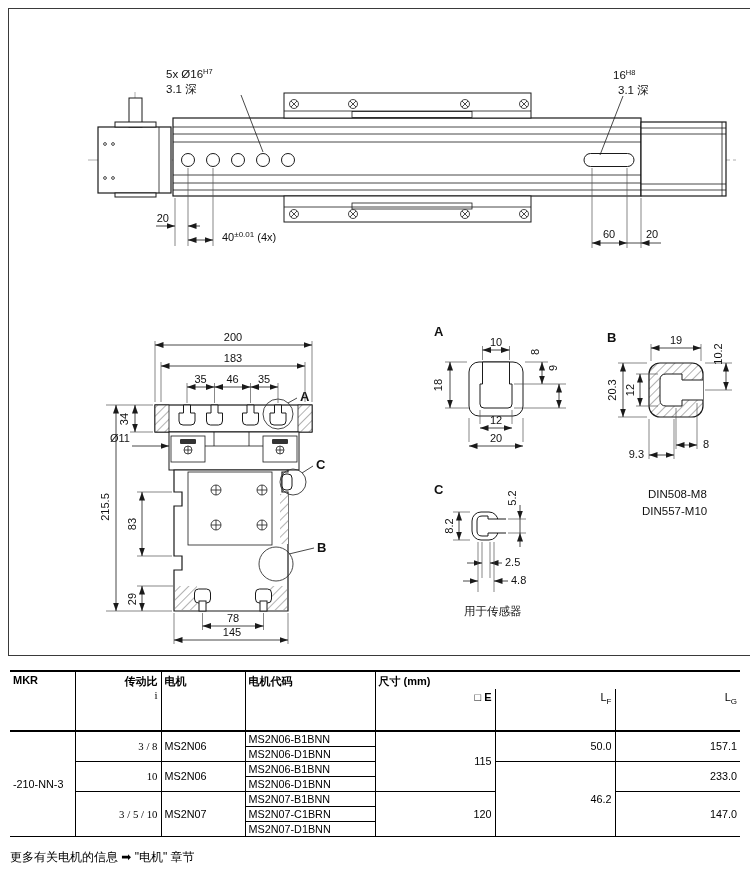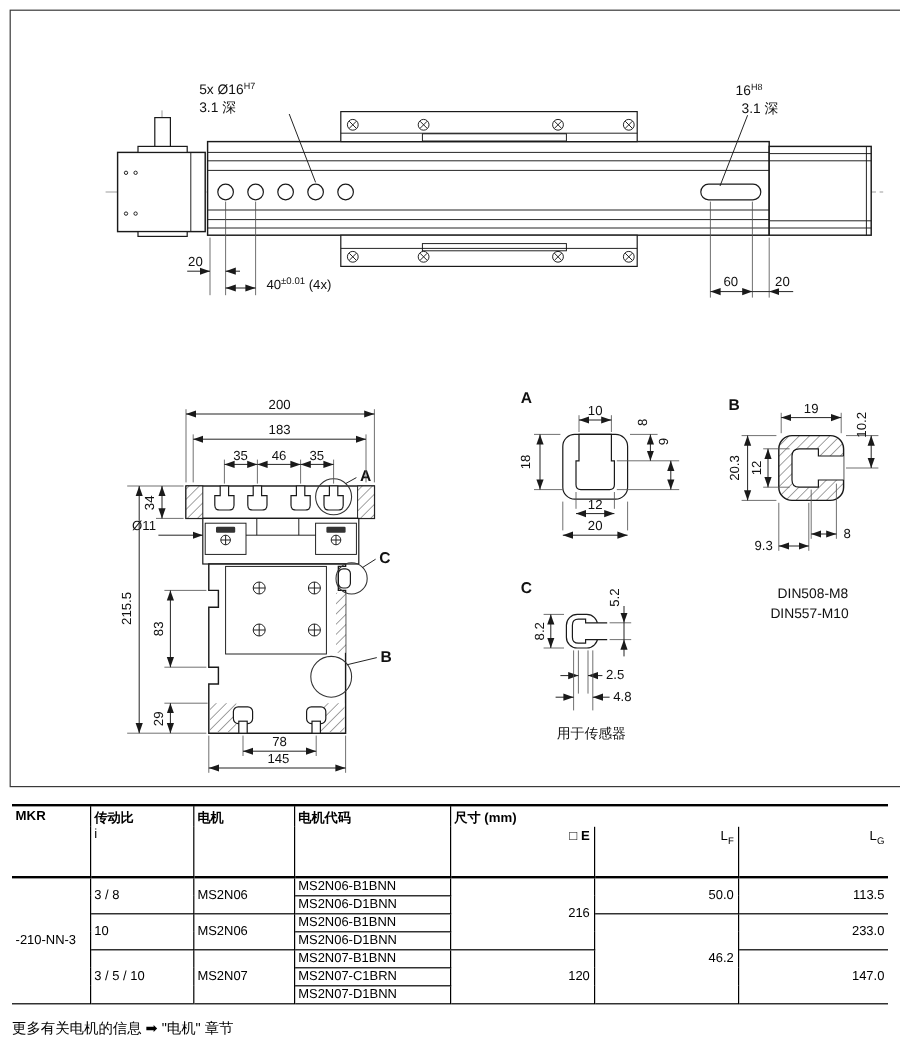--- a/index.html
+++ b/index.html
@@ -19,21 +19,21 @@
   .dark{fill:#333;stroke:none;}
   
   #spec{position:absolute;left:10px;top:670px;}
   table{border-collapse:collapse;table-layout:fixed;width:730px;font-size:11px;}
   th,td{padding:0 3px;overflow:hidden;white-space:nowrap;}
   th{font-weight:bold;text-align:left;vertical-align:top;padding-top:2px;}
   table{border-top:2px solid #000;border-bottom:1px solid #000;}
   .vr{border-right:1px solid #000;}
   .hb{border-bottom:2px solid #000;}
   .bb{border-bottom:1px solid #000;}
-  .ctr{text-align:left;}
+  .ctr{text-align:right;font-family:Liberation Serif, serif;}
   .rt{text-align:right;}
   .nb{font-weight:normal;}
   td{vertical-align:middle;}
   tbody tr{height:15px;}
   tbody td{font-size:10.8px;}
   sub{font-size:8px;}
   #footnote{position:absolute;left:10px;top:849px;font-size:12px;color:#000;}
 </style>
 </head>
 <body>
@@ -395,23 +395,23 @@
       <th class="vr hb rt nb"><span>L</span><sub>F</sub></th>
       <th class="hb rt nb"><span>L</span><sub>G</sub></th>
     </tr>
   </thead>
   <tbody>
     <tr>
       <td rowspan="7" class="vr">-210-NN-3</td>
       <td rowspan="2" class="vr bb ctr">3 / 8</td>
       <td rowspan="2" class="vr bb">MS2N06</td>
       <td class="vr bb">MS2N06-B1BNN</td>
-      <td rowspan="4" class="vr bb rt">216</td>
+      <td rowspan="4" class="vr bb rt">115</td>
       <td rowspan="2" class="vr bb rt">50.0</td>
-      <td rowspan="2" class="bb rt">113.5</td>
+      <td rowspan="2" class="bb rt">157.1</td>
     </tr>
     <tr>
       <td class="vr bb">MS2N06-D1BNN</td>
     </tr>
     <tr>
       <td rowspan="2" class="vr bb ctr">10</td>
       <td rowspan="2" class="vr bb">MS2N06</td>
       <td class="vr bb">MS2N06-B1BNN</td>
       <td rowspan="5" class="vr rt">46.2</td>
       <td rowspan="2" class="bb rt">233.0</td>

